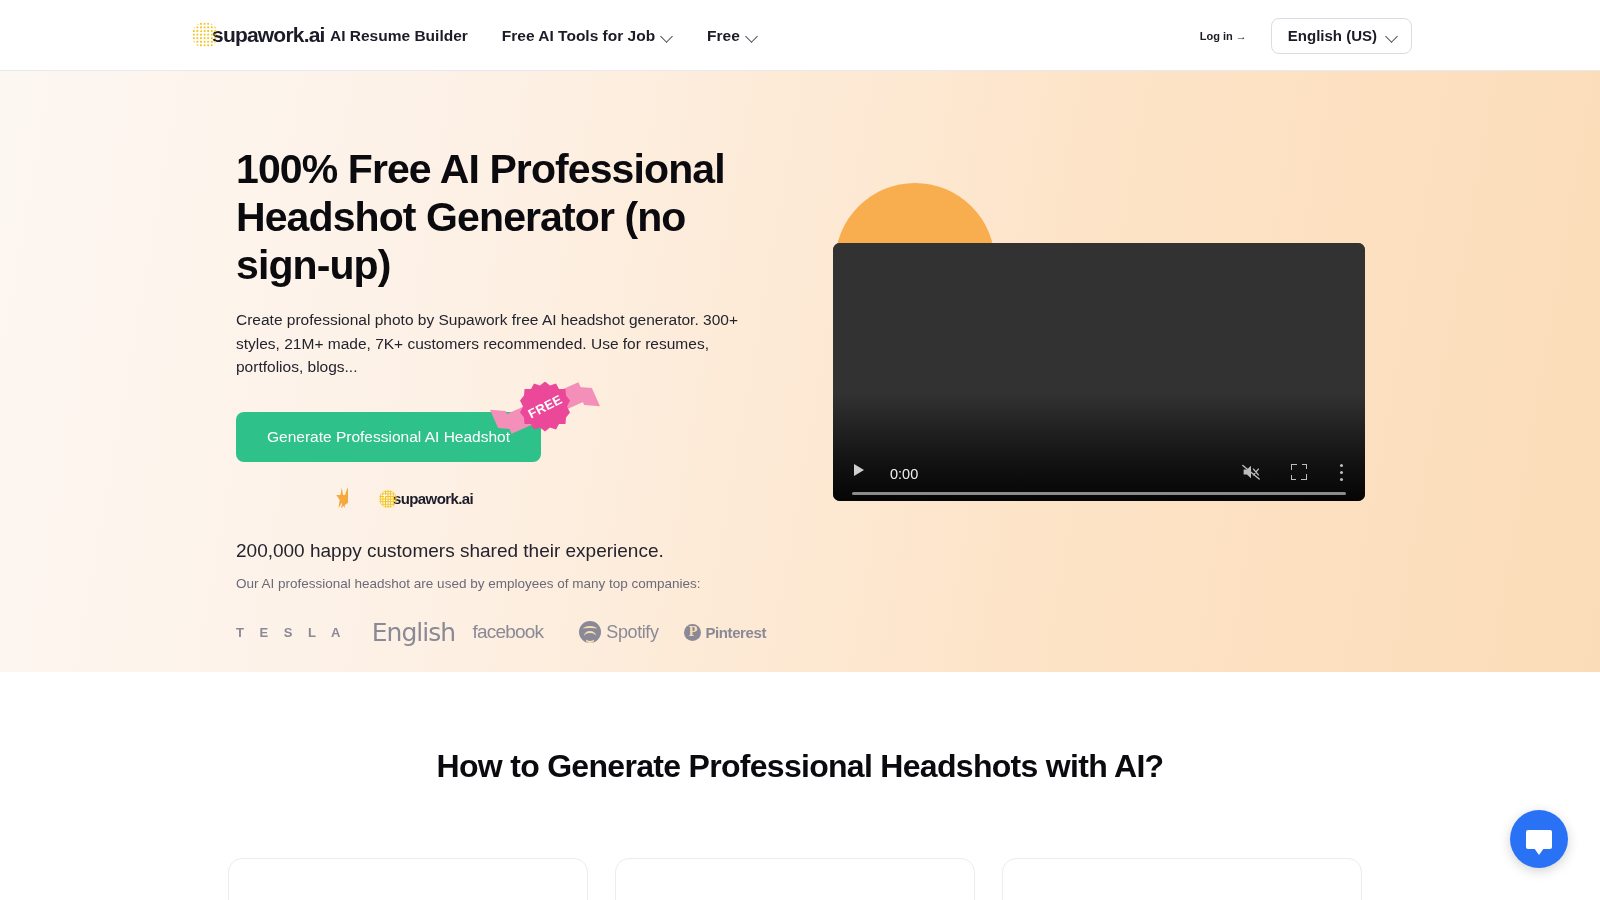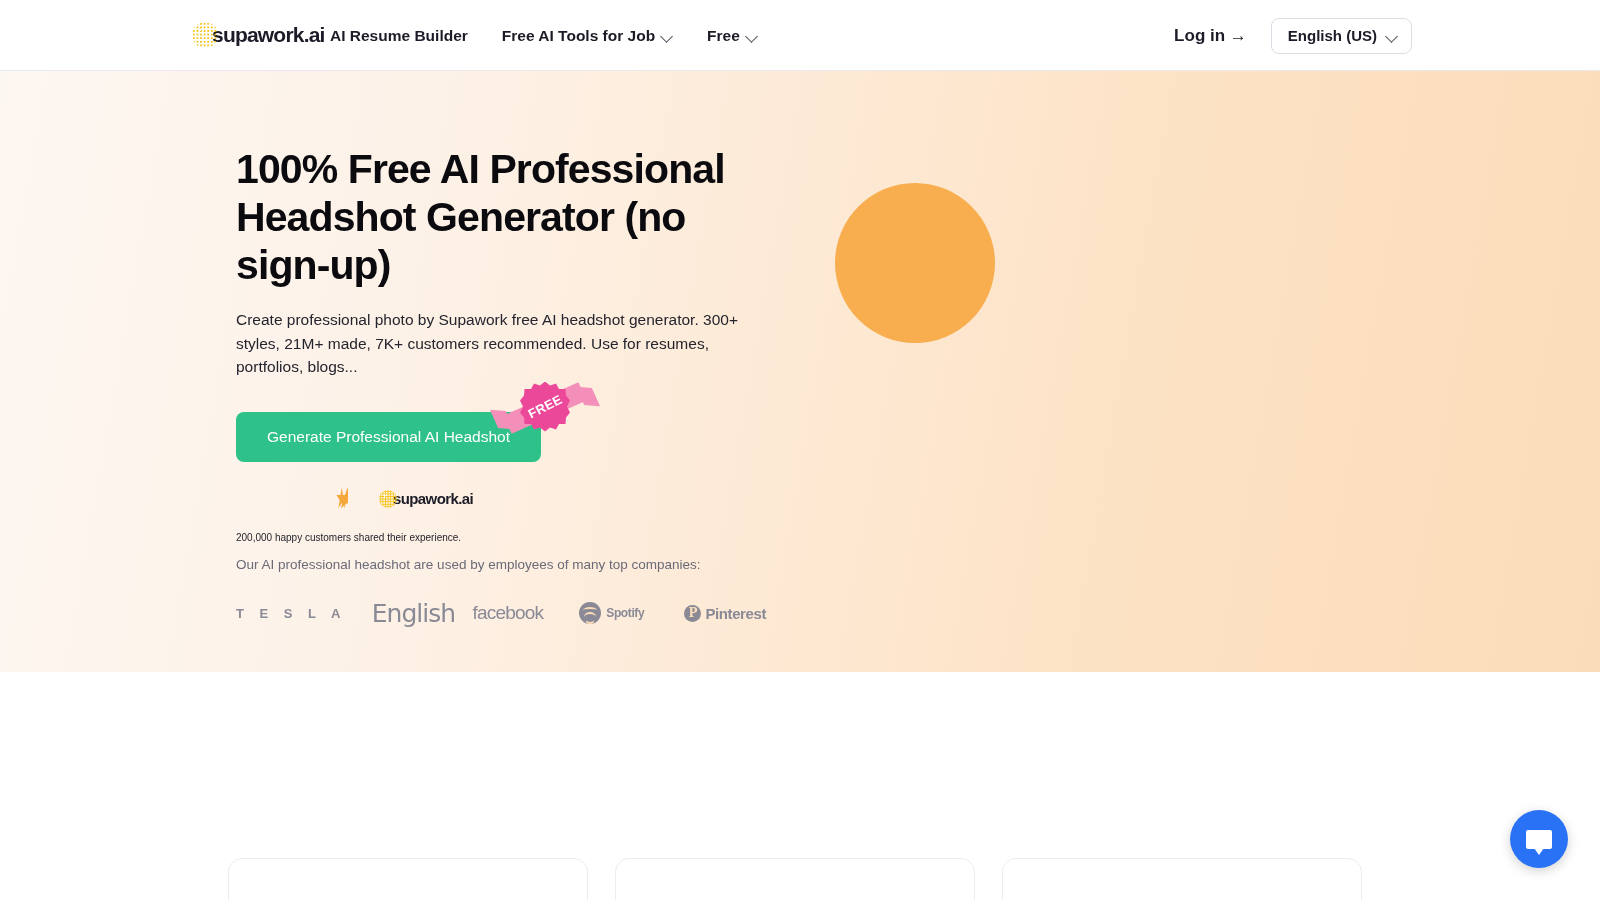--- a/index.html
+++ b/index.html
@@ -60,21 +60,21 @@
     width: 8px; height: 8px;
     border-right: 1.7px solid #4a4a57;
     border-bottom: 1.7px solid #4a4a57;
     transform: rotate(45deg);
   }
   .header-right {
     position: absolute; right: 188px; top: 0; height: 71px;
     display: flex; align-items: center; gap: 24px;
   }
   .login-link {
-    font-size: 17px; font-weight: 700; color: #1c1c28;
+    font-size: 11px; font-weight: 700; color: #1c1c28;
     cursor: pointer; white-space: nowrap;
   }
   .lang-select {
     height: 36px; padding: 0 13px 0 16px;
     border: 1px solid #dcdce4; border-radius: 8px;
     display: flex; align-items: center; gap: 10px;
     font-size: 15px; font-weight: 700; color: #1c1c28;
     background: #fff; cursor: pointer; white-space: nowrap;
   }
 
@@ -159,21 +159,21 @@
     width:23px;height:23px;background:#f5a93c;
     clip-path: polygon(50% 2%,61% 35%,97% 35%,68% 57%,79% 92%,50% 70%,21% 92%,32% 57%,3% 35%,39% 35%);
   }
   .rating-logo { display: flex; align-items: center; gap: 1px; }
   .rating-logo .logo-globe { width: 18px; height: 18px; background-size: auto, 2.6px 2.6px; }
   .rating-logo .rl-text {
     font-size: 15px; font-weight: 700; color: #1c1c28;
     letter-spacing: -0.6px; margin-left: -5px;
   }
   .rating-caption {
-    margin-top: 21px; font-size: 10px; color: #24242e;
+    margin-top: 29px; font-size: 19px; color: #24242e;
   }
   .companies-label {
     margin-top: 14px; font-size: 13.5px; color: #6a6a78;
   }
   .companies {
     margin-top: 27px; display: flex; align-items: center; gap: 4px;
   }
   .co { color: #8a8a96; display: flex; align-items: center; }
   .co-tesla { font-size: 13px; letter-spacing: 6px; font-weight: 600; width: 150px; }
   .co-google { font-size: 25px; letter-spacing: -1px; width: 110px; font-family: "DejaVu Sans", sans-serif; }
@@ -185,21 +185,21 @@
   }
   .co-spotify .sp-icon::before{
     content:""; position:absolute; left:4px; top:5px; width:14px; height:4px;
     border-radius:50%; border-top:2.3px solid #fbdcb8;
   }
   .co-spotify .sp-icon::after{
     content:""; position:absolute; left:5px; top:10px; width:12px; height:8px;
     border-radius:50%; border-top:2px solid #fbdcb8;
     box-shadow: 0 4px 0 -2px #fbdcb8;
   }
-  .co-spotify .sp-text { font-size: 12px; font-weight: 700; letter-spacing: -0.4px; }
+  .co-spotify .sp-text { font-size: 18px; font-weight: 400; letter-spacing: -0.4px; }
   .co-pin { gap: 4px; }
   .co-pin .pin-icon {
     width: 17px; height: 17px; border-radius: 50%; background: #8a8a96;
     color: #fbdcb8; font-size: 12px; font-weight: 700;
     display: flex; align-items: center; justify-content: center;
     font-family: "DejaVu Serif", serif;
   }
   .co-pin .pin-text { font-size: 15px; font-weight: 700; letter-spacing: -0.4px; }
 
   
@@ -340,20 +340,46 @@
       <span>English (US)</span>
       <span class="chev"></span>
     </div>
   </div>
 </div>
 
 <div class="hero">
 
   <div class="video-deco"></div>
 
+  <div class="video-box">
+    <div class="video-surface"></div>
+    <div class="video-controls">
+      <div class="vc-play"></div>
+      <div class="vc-time">0:00</div>
+
+      <svg class="vc-mute" viewBox="0 0 24 22">
+        <path d="M3 8 h4 l5 -4.5 v15 l-5 -4.5 h-4 z" fill="#bdbdbd"></path>
+        <path d="M15 7.5 L21 14.5 M21 7.5 L15 14.5" stroke="#bdbdbd" stroke-width="1.7" fill="none" stroke-linecap="round"></path>
+        <path d="M2 3 L22 19.5" stroke="#bdbdbd" stroke-width="1.7" stroke-linecap="round"></path>
+      </svg>
+
+      <div class="vc-fs">
+        <i class="tr"></i>
+          <i class="bl"></i>
+      </div>
+
+      <div class="vc-kebab">
+        <span></span>
+          <span></span>
+          <span></span>
+      </div>
+
+      <div class="vc-progress"></div>
+    </div>
+  </div>
 
   <div class="hero-left">
     <h1 class="hero-title">100% Free AI Professional Headshot Generator (no sign-up)</h1>
     <p class="hero-sub">Create professional photo by Supawork free AI headshot generator. 300+ styles, 21M+ made, 7K+ customers recommended. Use for resumes, portfolios, blogs...</p>
 
     <div class="cta-row">
       <button class="cta-btn">Generate Professional AI Headshot</button>
       <div class="free-badge">
         <div class="ribbon"></div>
         <div class="star">
@@ -393,20 +419,21 @@
       </div>
       <div class="co co-pin">
         <span class="pin-icon">P</span>
         <span class="pin-text">Pinterest</span>
       </div>
     </div>
   </div>
 </div>
 
 <div class="howto">
+  <div class="howto-title">How to Generate Professional Headshots with AI?</div>
   <div class="cards">
     <div class="card"></div>
     <div class="card"></div>
     <div class="card"></div>
   </div>
 </div>
 
 <div class="chat-btn">
   <div class="bubble"></div>
 </div>

